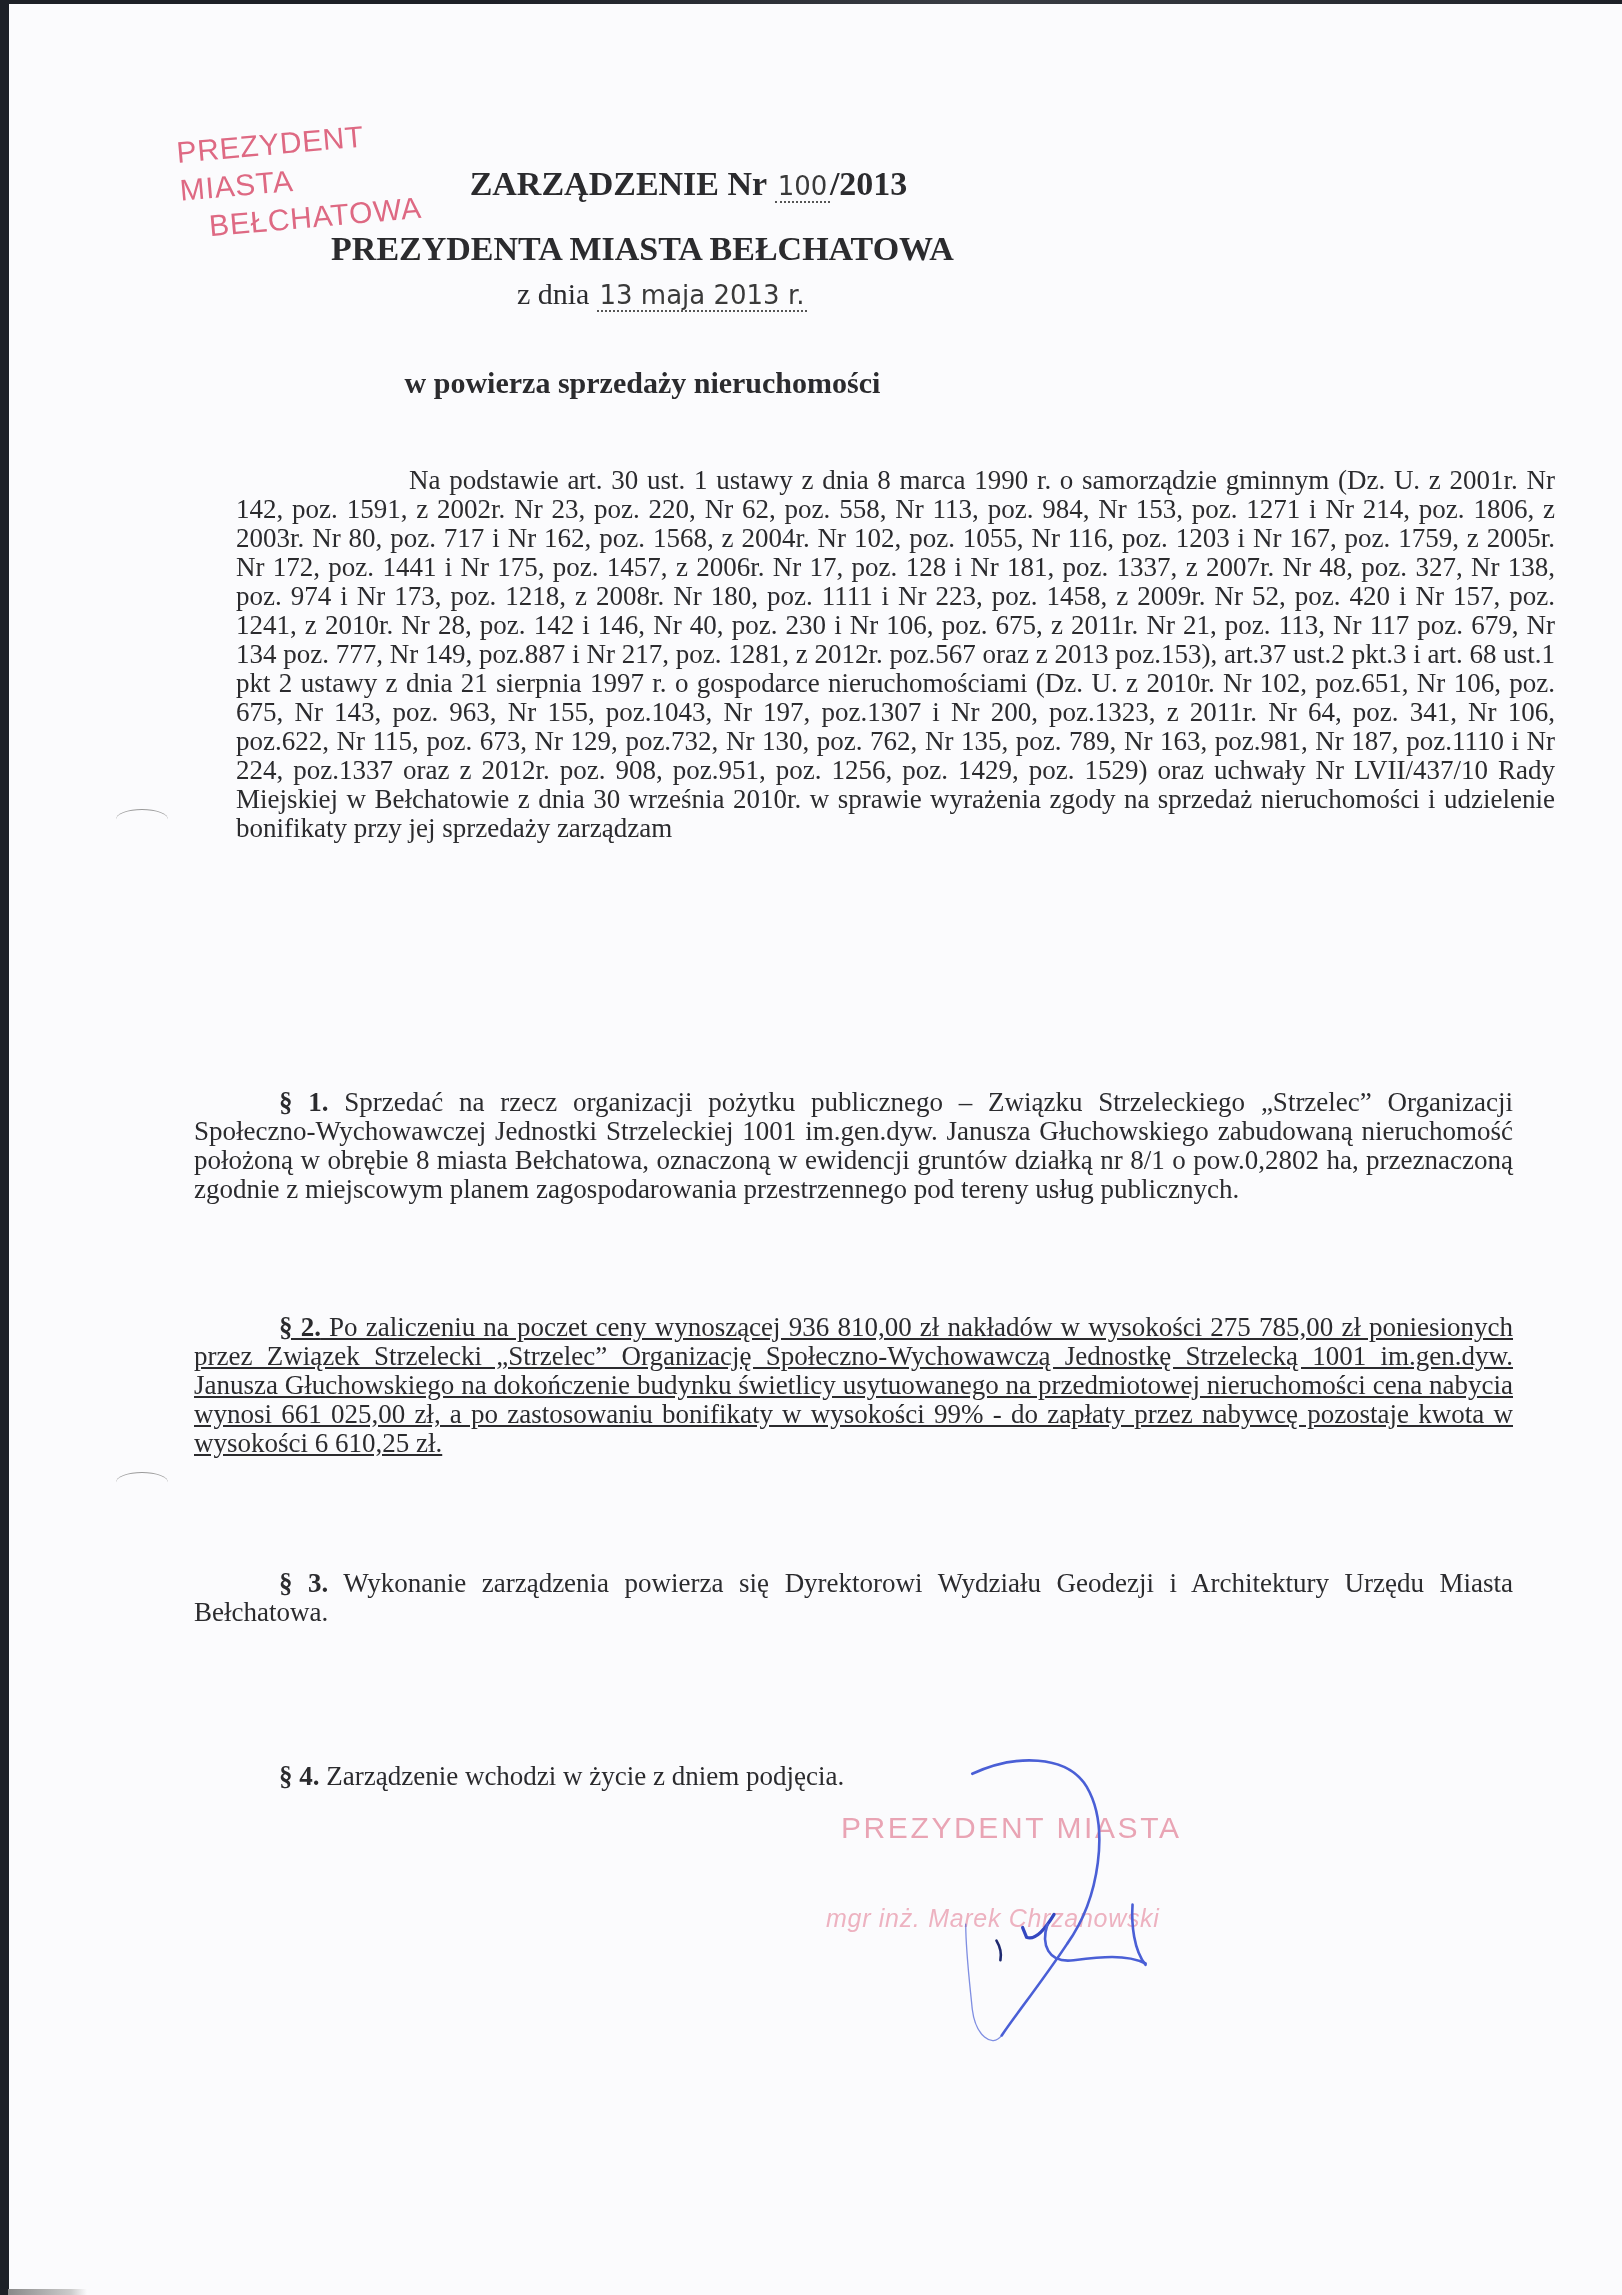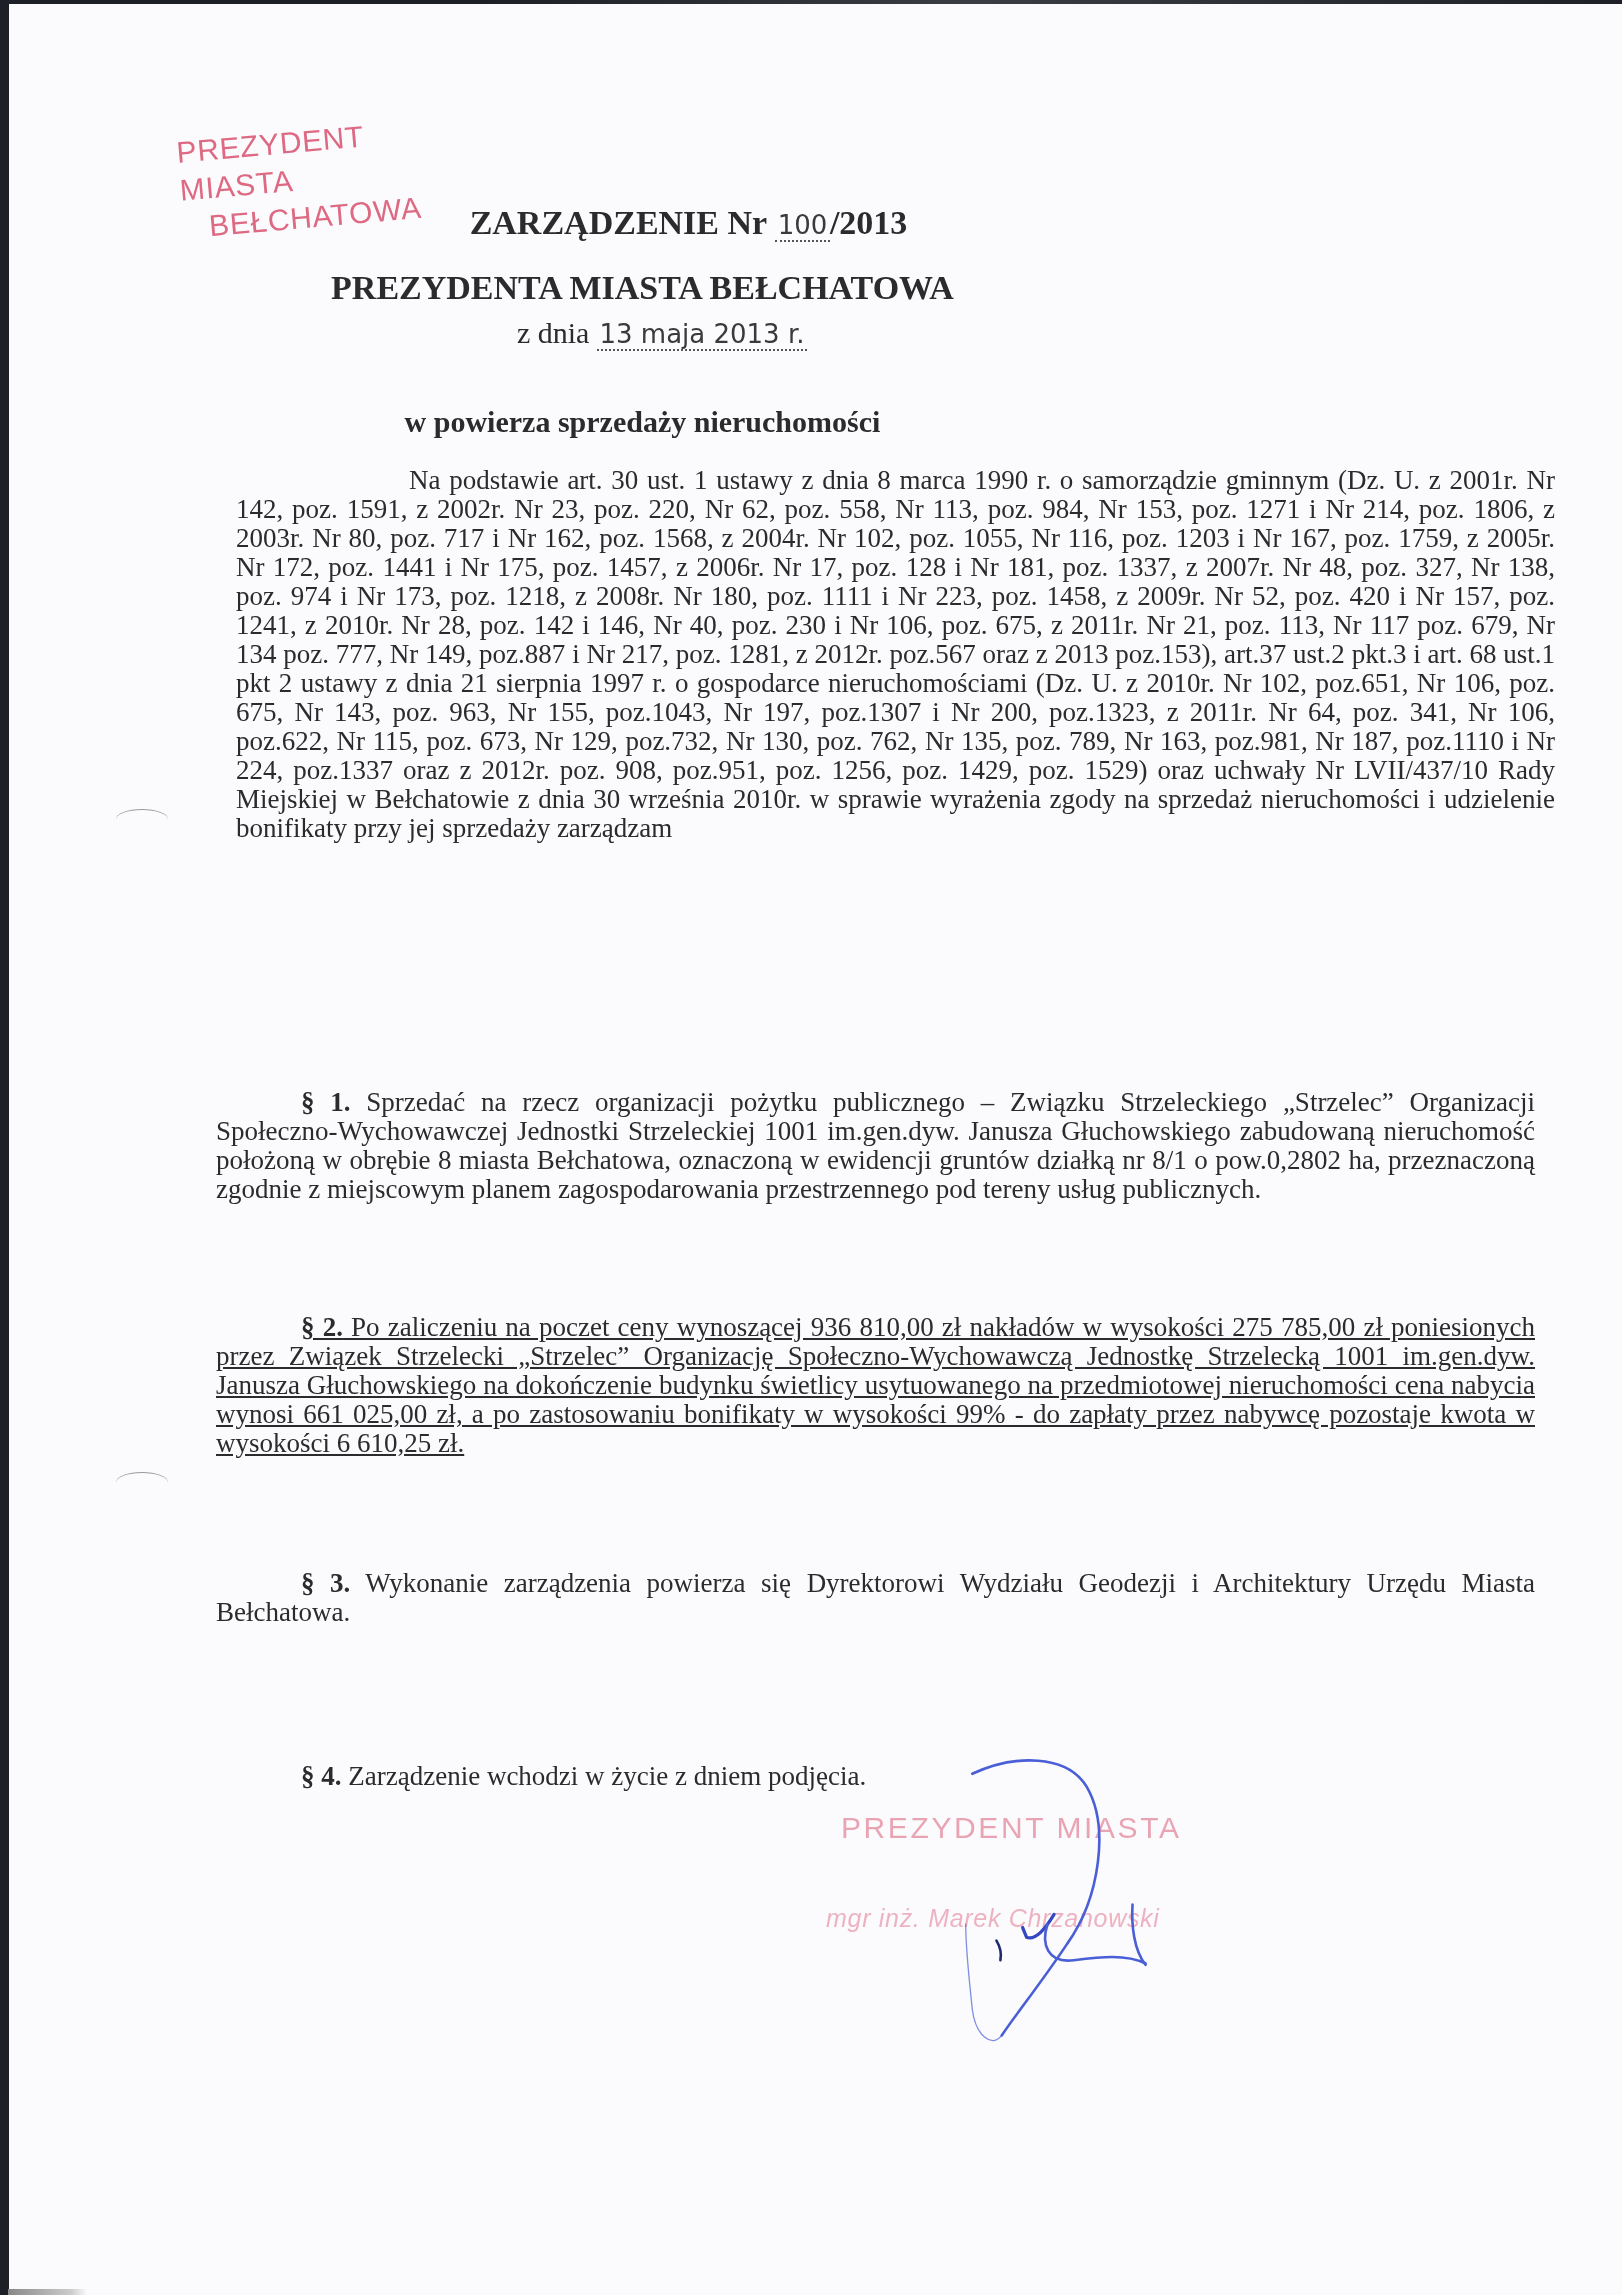--- a/index.html
+++ b/index.html
@@ -17,34 +17,34 @@
 
   .stamp-top {
     position: absolute; left: 175px; top: 134px; width: 301px;
     transform: rotate(-5deg); transform-origin: left top;
     color: #d9506e; font-family: "Liberation Sans", "DejaVu Sans", sans-serif;
     font-size: 30px; line-height: 38px; letter-spacing: 0.7px; opacity: 0.85;
   }
   .stamp-top .l1 { display: block; }
   .stamp-top .l2 { display: block; padding-left: 26px; }
 
-  .heading { position: absolute; left: 0; width: 1285px; text-align: center; font-weight: bold; margin-top: 39px; }
+  .heading { position: absolute; left: 0; width: 1285px; text-align: center; font-weight: bold; }
   .h1 { top: 165px; font-size: 34px; padding-left: 92px; box-sizing: border-box; }
   .h2 { top: 230px; font-size: 34px; }
   .h3 { top: 277px; font-size: 30px; font-weight: normal; padding-left: 39px; box-sizing: border-box; }
   .h4 { top: 366px; font-size: 30px; }
   .handwritten { font-family: "DejaVu Sans", sans-serif; font-weight: normal; font-size: 26px; color: #3a3a3a;
     border-bottom: 2px dotted #555; padding: 0 2.6px; }
 
   .body-block {
     position: absolute; left: 194px; width: 1319px;
     font-size: 27px; line-height: 29px; text-align: justify;
   }
   .preamble { top: 466px; text-indent: 173px; margin-left: 42px; }
-  .par { text-indent: 85px; margin-left: 22px; }
+  .par { text-indent: 85px; }
   .par1 { top: 1088px; }
   .par2 { top: 1313px; text-decoration: underline; }
   .par3 { top: 1569px; }
   .par4 { top: 1762px; }
   .sect { font-weight: bold; }
 
   .stamp-sign {
     position: absolute; left: 841px; top: 1811px; width: 366px;
     color: #e58fa3; font-family: "Liberation Sans", "DejaVu Sans", sans-serif;
     font-size: 30px; letter-spacing: 2.6px; opacity: 0.8;

